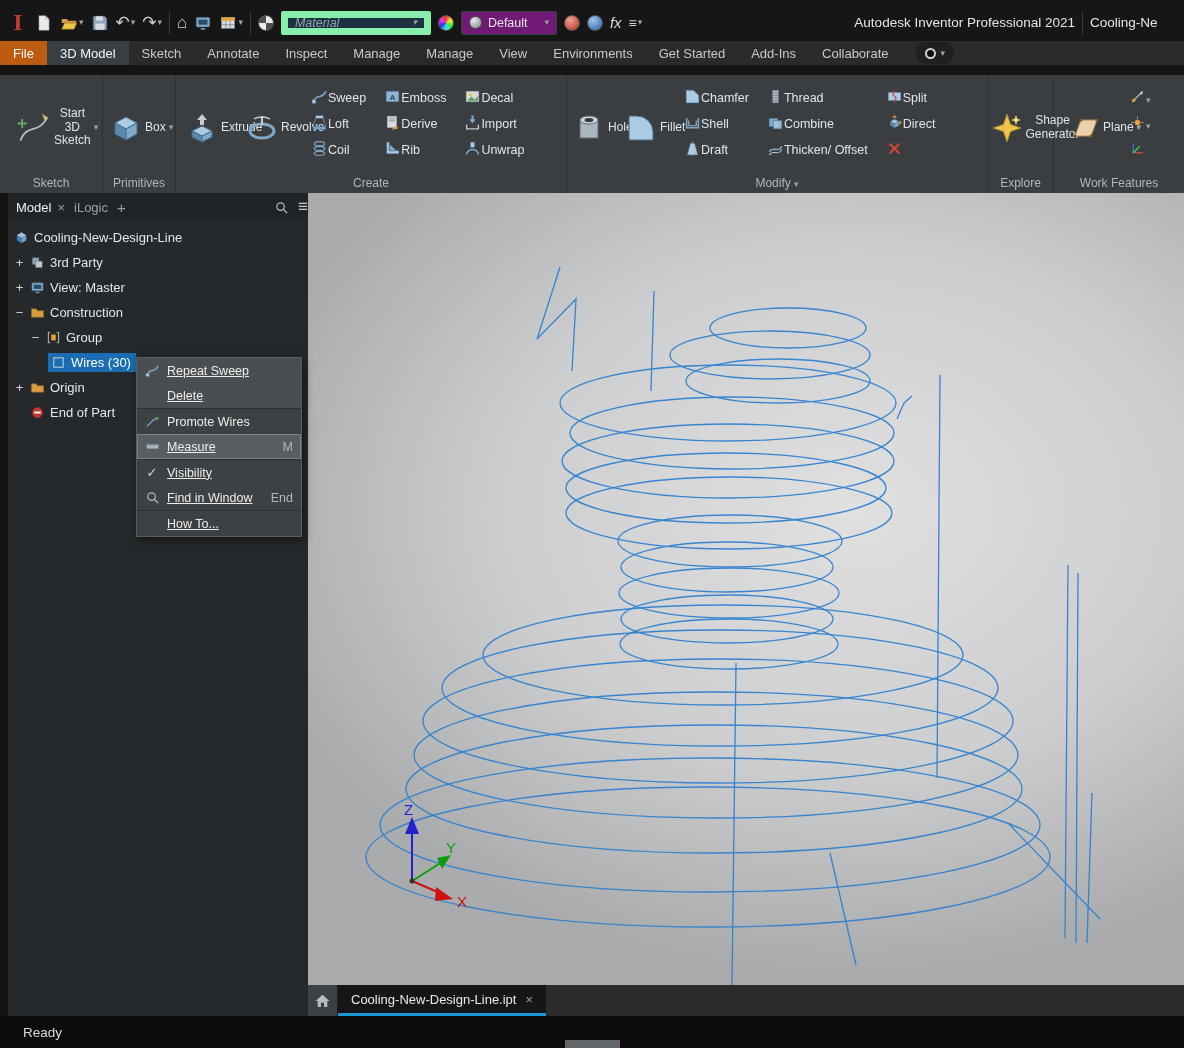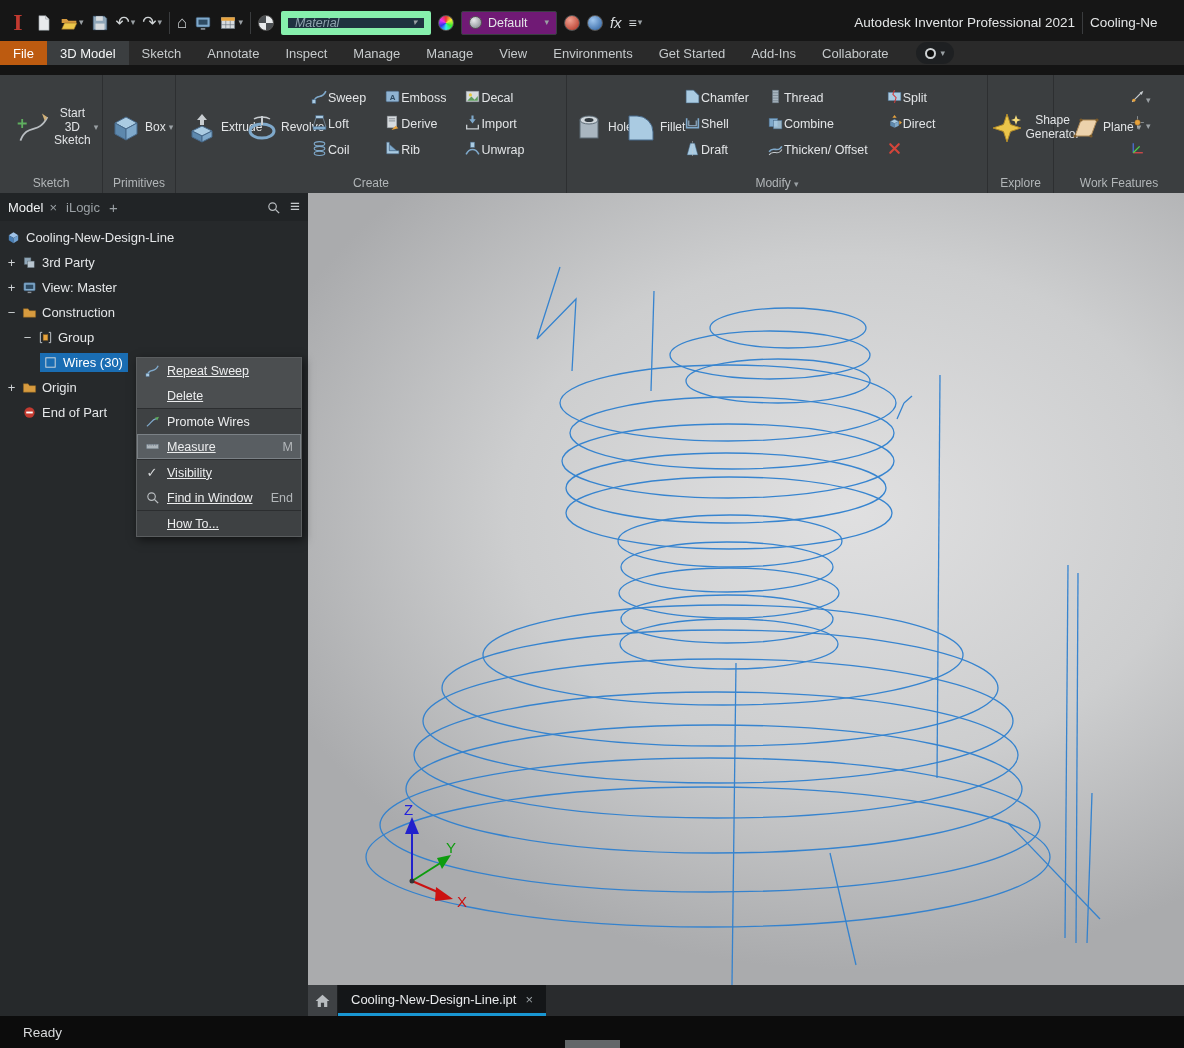--- a/index.html
+++ b/index.html
@@ -49,21 +49,21 @@
     font-size:12px;color:#e2e4e6;text-align:center;line-height:1.15;gap:3px}
   .ic32{width:32px;height:32px;flex:none}
   .ic36{width:36px;height:36px;flex:none}
   .rsmall{display:flex;align-items:flex-end;height:26px;padding:0 5px;font-size:12.5px;
     color:#e2e4e6;white-space:nowrap}
   .ic16{width:17px;height:17px;flex:none}
   .ic15{width:15px;height:15px;flex:none}
   .scol{display:flex;flex-direction:column}
 
   
-  .browser{left:0;top:193px;width:308px;height:823px;background:#26292b}
+  .browser{left:8px;top:193px;width:308px;height:823px;background:#26292b}
   .bheader{height:28px;display:flex;align-items:center;padding:0 8px;gap:9px;font-size:13px;background:#212426}
   .btab{display:flex;align-items:center;gap:6px;color:#f0f2f3}
   .btab .x{color:#9aa0a4;font-size:13px}
   .btab.dim{color:#9aa0a4}
   .bh-plus{color:#9aa0a4;font-size:15px}
   .bh-right{margin-left:auto;display:flex;align-items:center;gap:9px}
   .hamb{color:#c6cacc;font-size:17px}
   .tree{padding-top:4px}
   .trow{height:25px;display:flex;align-items:center;gap:5px;font-size:13px;padding-left:6px;white-space:nowrap}
   .exp{width:11px;text-align:center;color:#d0d4d6;font-size:13px;flex:none}

